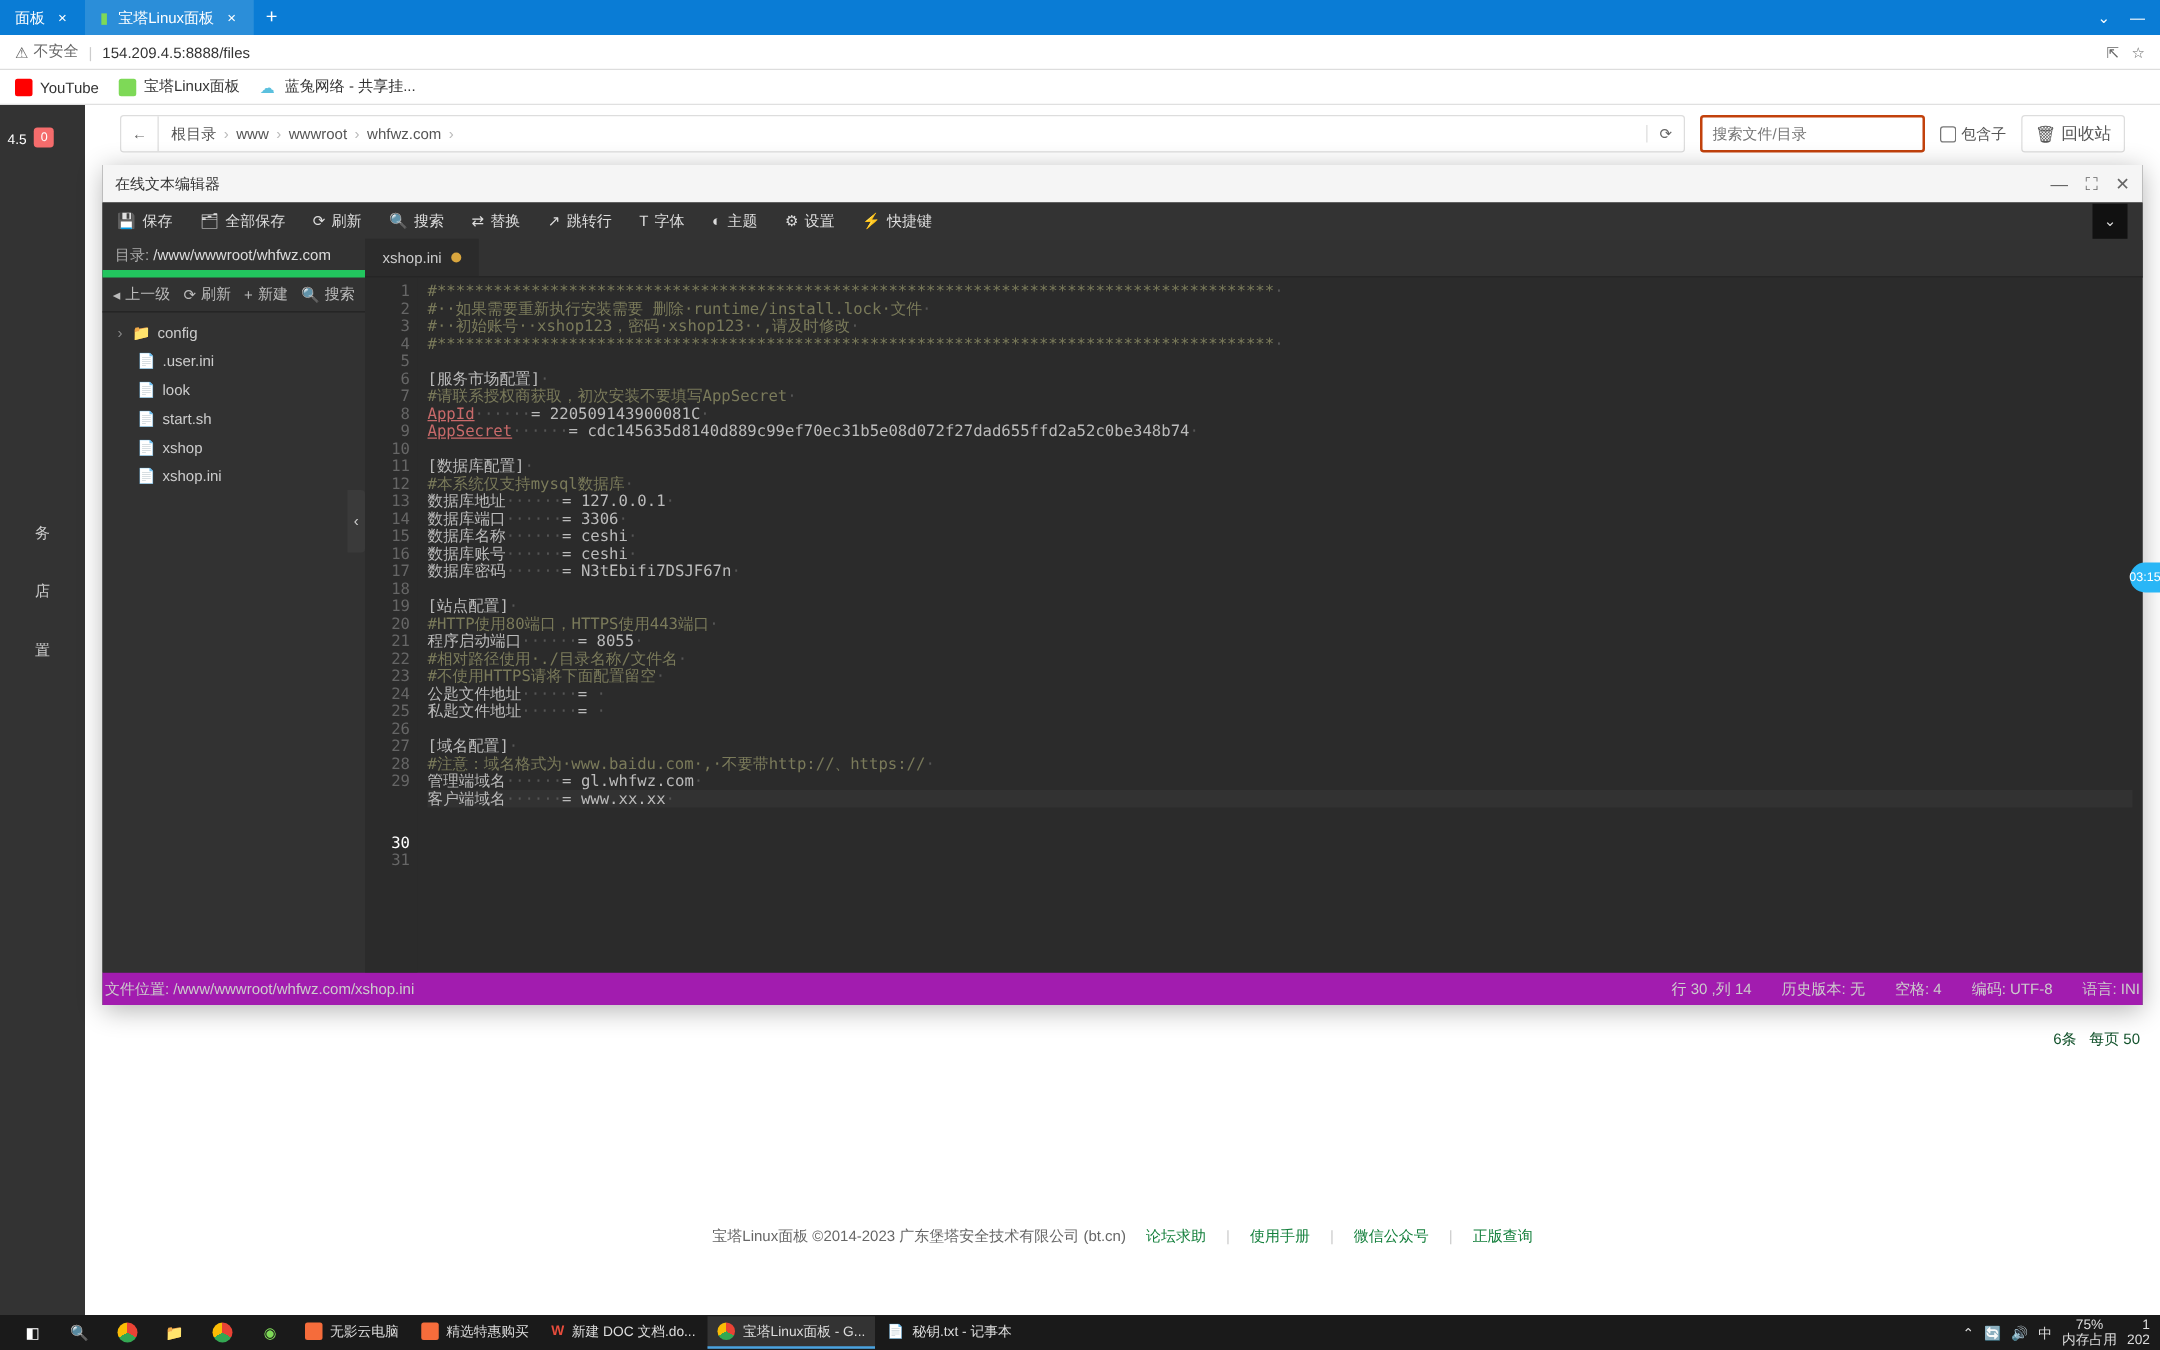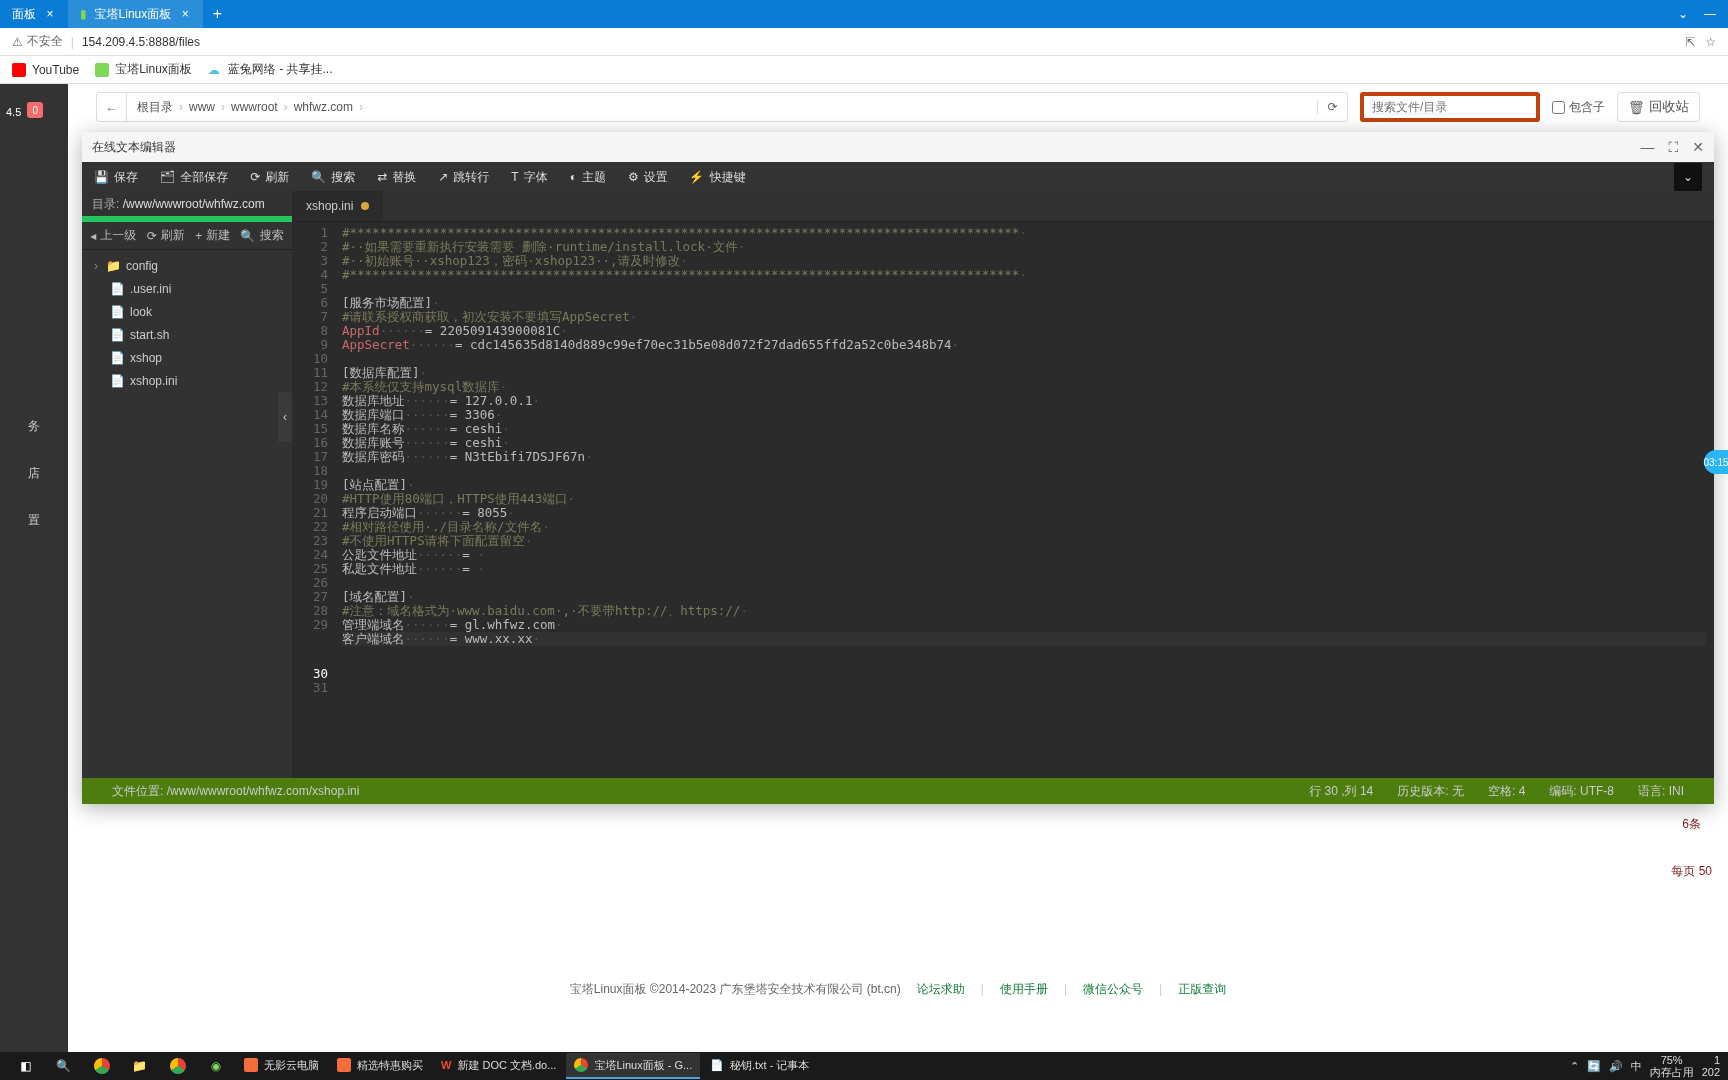--- a/index.html
+++ b/index.html
@@ -35,21 +35,21 @@
 .main { position: absolute; left: 68px; top: 84px; right: 0; bottom: 28px; background: #fff; }
 
 
 .bc-bar { height: 46px; display: flex; align-items: center; padding: 0 28px; gap: 12px; }
 .bc-nav { display: flex; align-items: center; border: 1px solid #ddd; border-radius: 3px; height: 30px; flex: 1; }
 .bc-back { width: 30px; height: 28px; display: flex; align-items: center; justify-content: center; border-right: 1px solid #ddd; cursor: pointer; color: #666; }
 .bc-path { display: flex; align-items: center; padding: 0 10px; gap: 6px; color: #555; flex: 1; }
 .bc-seg { cursor: pointer; }
 .bc-sep { color: #bbb; }
 .bc-refresh { width: 30px; border-left: 1px solid #ddd; display: flex; align-items: center; justify-content: center; cursor: pointer; color: #666; }
-.bc-search { width: 180px; height: 30px; border: 4px solid #c2410c; border-radius: 3px; padding: 0 8px; font-size: 12px; }
+.bc-search { width: 180px; height: 30px; border: 2px solid #c2410c; border-radius: 3px; padding: 0 8px; font-size: 12px; }
 .bc-chk { display: flex; align-items: center; gap: 4px; color: #555; }
 .bc-recycle { height: 30px; border: 1px solid #ddd; border-radius: 3px; padding: 0 10px; display: flex; align-items: center; gap: 4px; color: #555; background: #fff; cursor: pointer; }
 
 
 .editor { position: absolute; left: 14px; top: 48px; right: 14px; height: 672px; background: #2b2b2b; box-shadow: 0 4px 20px rgba(0,0,0,0.3); display: flex; flex-direction: column; }
 .editor-titlebar { height: 30px; background: #f5f5f5; display: flex; align-items: center; padding: 0 10px; color: #333; }
 .editor-title-actions { margin-left: auto; display: flex; gap: 14px; color: #666; }
 .editor-title-actions span { cursor: pointer; font-size: 14px; }
 
 .editor-toolbar { height: 30px; background: #333; display: flex; align-items: center; padding: 0 12px; gap: 22px; color: #ddd; font-size: 12px; }
@@ -71,36 +71,36 @@
 .code-tab { height: 30px; padding: 0 14px; display: flex; align-items: center; gap: 8px; color: #ccc; background: #2b2b2b; cursor: pointer; }
 .code-tab .dot { width: 8px; height: 8px; border-radius: 50%; background: #d9a63e; }
 .code-area { flex: 1; display: flex; font-family: Consolas, monospace; font-size: 12.5px; overflow: hidden; }
 .gutter { width: 42px; background: #2b2b2b; color: #666; text-align: right; padding: 4px 6px 4px 0; line-height: 14px; }
 .gutter div { height: 14px; }
 .gutter .active { color: #fff; margin-top: 35px; }
 .code-lines { flex: 1; padding: 4px 8px; line-height: 14px; white-space: pre; color: #c5c5c5; }
 .code-lines div { height: 14px; }
 .c-comment { color: #7a7a5a; }
 .c-key { color: #bbbbbb; }
-.c-red { color: #c96a6a; }
+.c-red { color: #c96a6a; text-decoration: underline; }
 .c-val { color: #bbbbbb; }
 .c-sec { color: #bbbbbb; }
 .c-dots { color: #555; }
 
 .side-collapse { position: absolute; left: 196px; top: 200px; width: 14px; height: 50px; background: #3a3a3a; display: flex; align-items: center; justify-content: center; color: #ccc; cursor: pointer; z-index: 5; border-radius: 0 3px 3px 0; }
 
-.editor-status { height: 26px; background: #4d7c0f; color: #ccc; display: flex; align-items: center; padding: 0 30px; gap: 8px; font-size: 12px; }
+.editor-status { height: 26px; background: #a21caf; color: #ccc; display: flex; align-items: center; padding: 0 2px; gap: 8px; font-size: 12px; }
 .editor-status .st-right { margin-left: auto; display: flex; gap: 24px; }
 
 
 .page-footer { position: absolute; left:0; right:0; bottom: 48px; height: 30px; display: flex; align-items: center; justify-content: center; gap: 16px; color: #666; font-size: 12px; }
 .page-footer a { color: #15803d; cursor: pointer; }
 .page-footer .sep { color: #ccc; }
 
-.page-info-right { position: absolute; right: 16px; top: 732px; height: 30px; display: flex; align-items: center; gap: 30px; color: #7f1d1d; font-size: 12px; flex-direction: column; }
+.page-info-right { position: absolute; right: 16px; top: 732px; height: 30px; display: flex; align-items: center; gap: 10px; color: #14532d; font-size: 12px; }
 
 
 .taskbar { position: absolute; left: 0; right: 0; bottom: 0; height: 28px; background: #1a1a1a; display: flex; align-items: center; padding: 0 8px; gap: 2px; }
 .task-icon { width: 36px; height: 28px; display: flex; align-items: center; justify-content: center; cursor: pointer; }
 .task-item { height: 26px; padding: 0 8px; display: flex; align-items: center; gap: 6px; color: #ddd; font-size: 11px; cursor: pointer; border-bottom: 2px solid transparent; }
 .task-item.active { background: #333; border-bottom-color: #4aa3df; }
 .task-right { margin-left: auto; display: flex; align-items: center; gap: 8px; color: #ddd; font-size: 11px; }
 .task-pct { display: flex; flex-direction: column; align-items: center; line-height: 12px; }
 
 .float-badge { position: absolute; right: 0; top: 450px; width: 24px; height: 24px; background: #29b6f6; color: #fff; border-radius: 12px 0 0 12px; display: flex; align-items: center; justify-content: center; font-size: 10px; }

